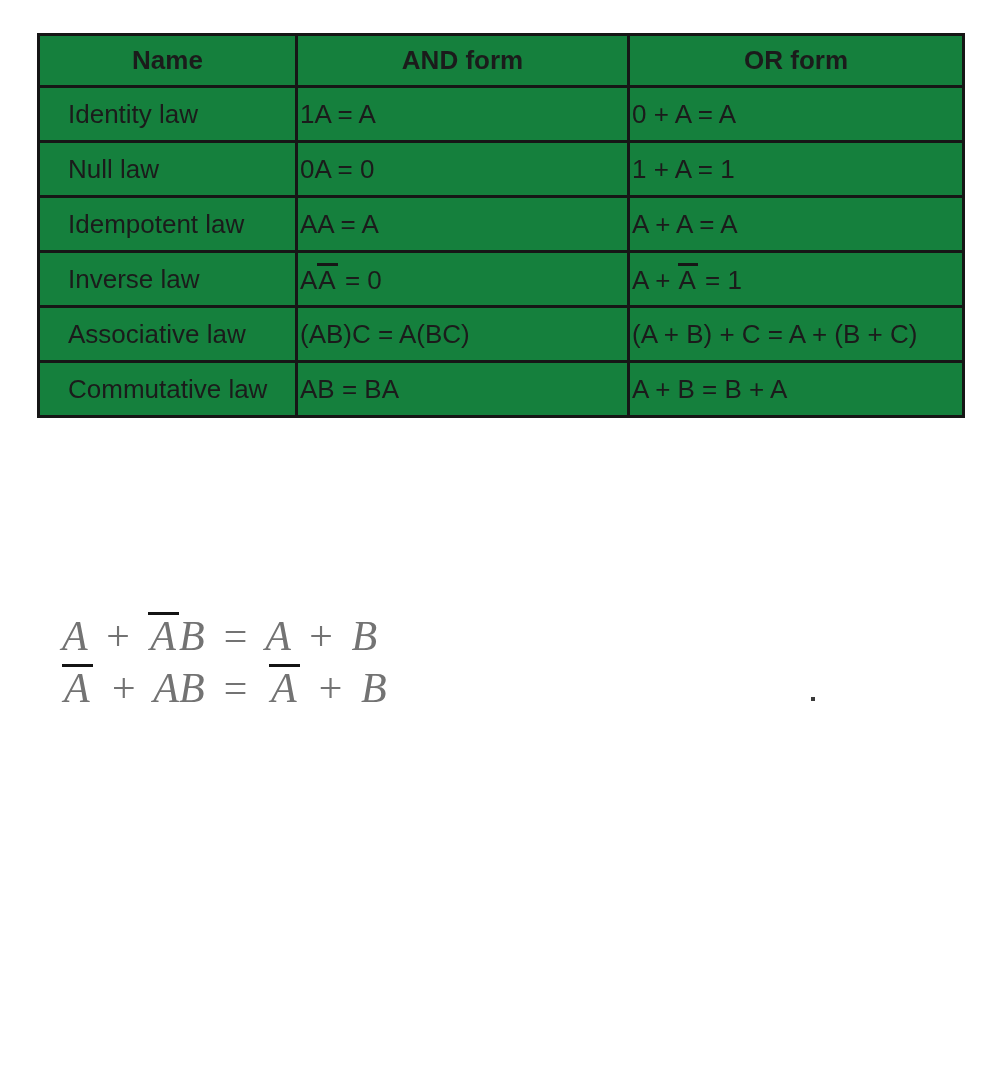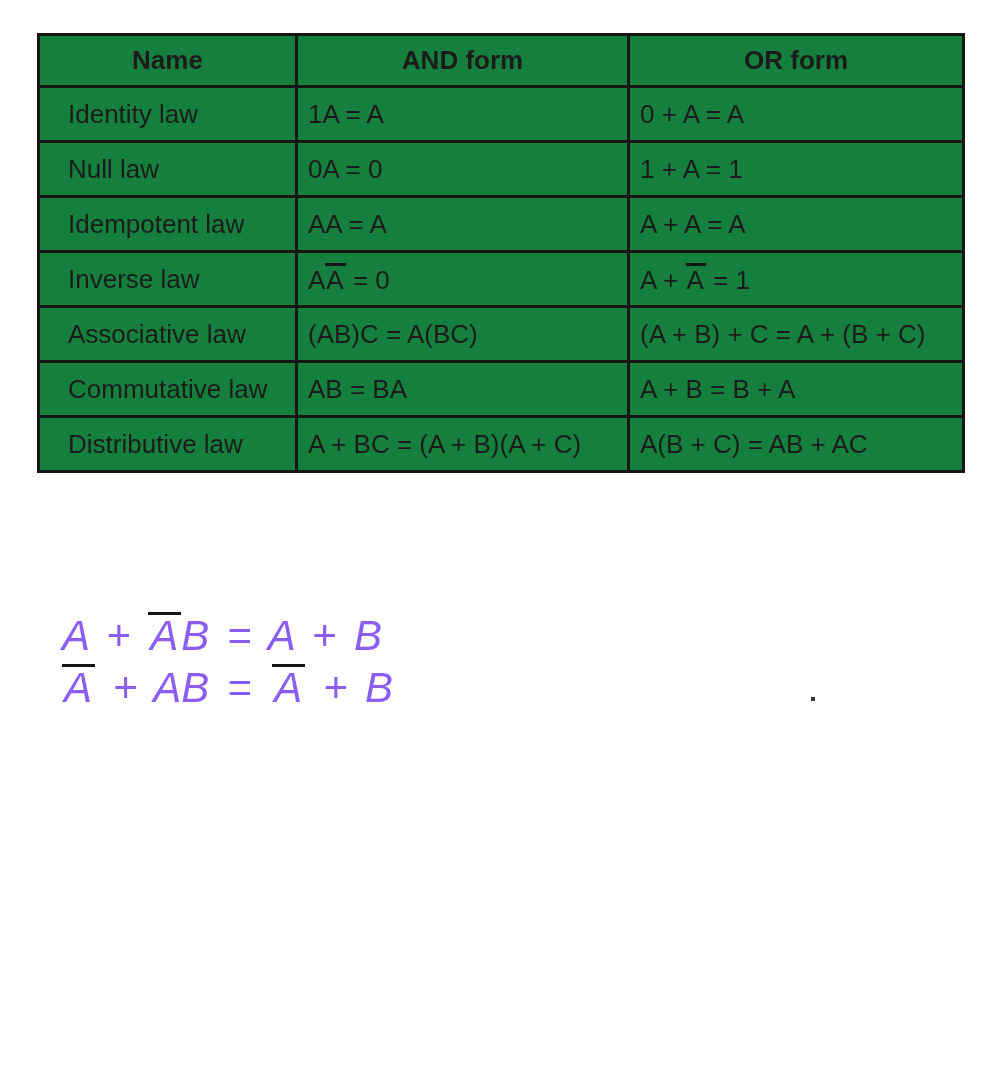--- a/index.html
+++ b/index.html
@@ -38,40 +38,40 @@
     font-weight: bold;
     text-align: center;
     vertical-align: middle;
   }
   table.laws td {
     height: 55px;
     font-size: 26px;
     vertical-align: middle;
   }
   td.name-cell    { padding-left: 28px; }
-  td.formula-cell { padding-left: 10px; }
+  td.formula-cell { padding-left: 2px; }
 
   
   .ov {
     display: inline-block;
     border-top: 3px solid #161616;
     padding: 0 2px 0 1px;
     line-height: 1.08;
   }
   .ov + .ov { margin-left: 3px; }
 
   
   .equations {
     position: absolute;
     left: 62px; top: 610px;
-    font-family: Liberation Sans, sans-serif;
+    font-family: Liberation Serif, serif;
     font-style: italic;
     font-size: 42px;
     line-height: 52px;
-    color: #8b5cf6;
+    color: #737373;
     word-spacing: 6px;
   }
   .equations .ov {
     border-top: 3px solid #141414;
     padding: 0 3px 0 2px;
     line-height: 1.02;
   }
 
   
   .stray-dot {
@@ -123,25 +123,20 @@
         <tr>
           <td class="name-cell">Associative law</td>
           <td class="formula-cell">(AB)C = A(BC)</td>
           <td class="formula-cell">(A + B) + C = A + (B + C)</td>
         </tr>
         <tr>
           <td class="name-cell">Commutative law</td>
           <td class="formula-cell">AB = BA</td>
           <td class="formula-cell">A + B = B + A</td>
         </tr>
-        <tr>
-          <td class="name-cell">Distributive law</td>
-          <td class="formula-cell">A + BC = (A + B)(A + C)</td>
-          <td class="formula-cell">A(B + C) = AB + AC</td>
-        </tr>
       </tbody>
   </table>
 
   <div class="equations">
     <div class="eq">A + <span class="ov">A</span>B = A + B</div>
     <div class="eq"><span class="ov">A</span> + AB = <span class="ov">A</span> + B</div>
   </div>
 
   <div class="stray-dot"></div>
 

